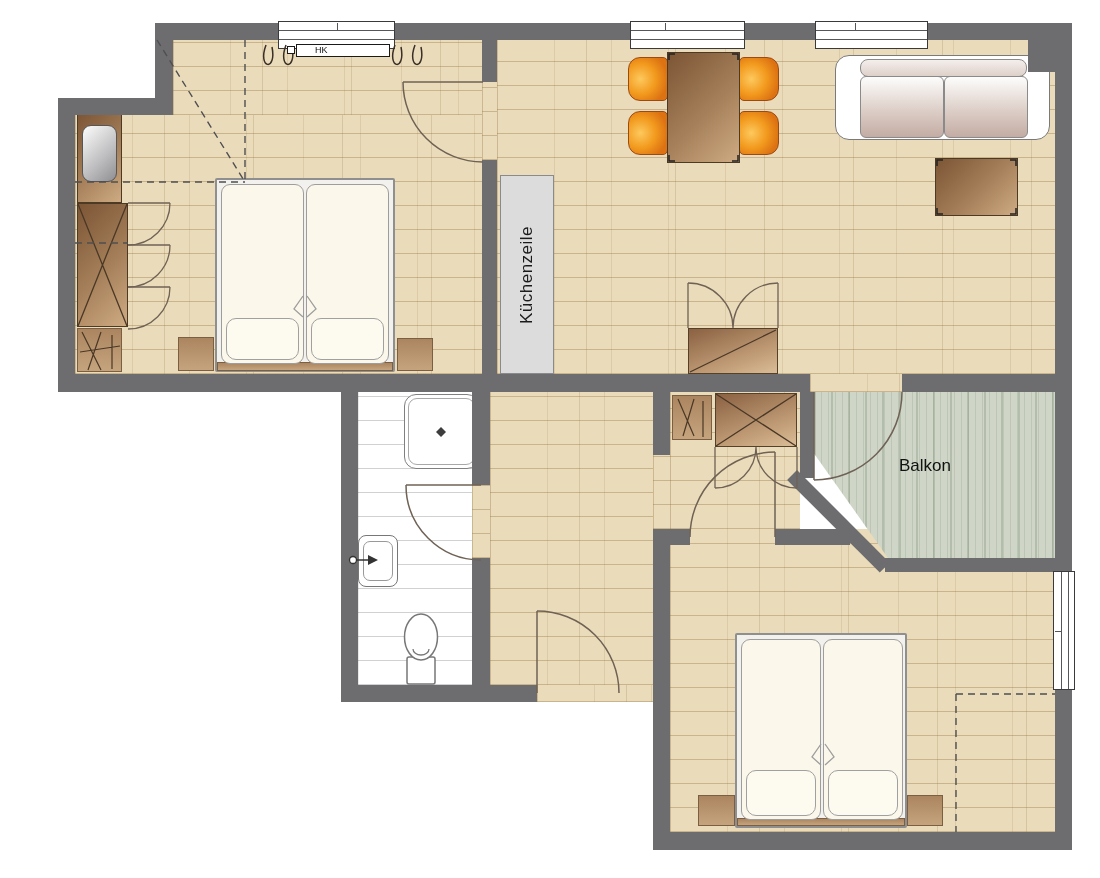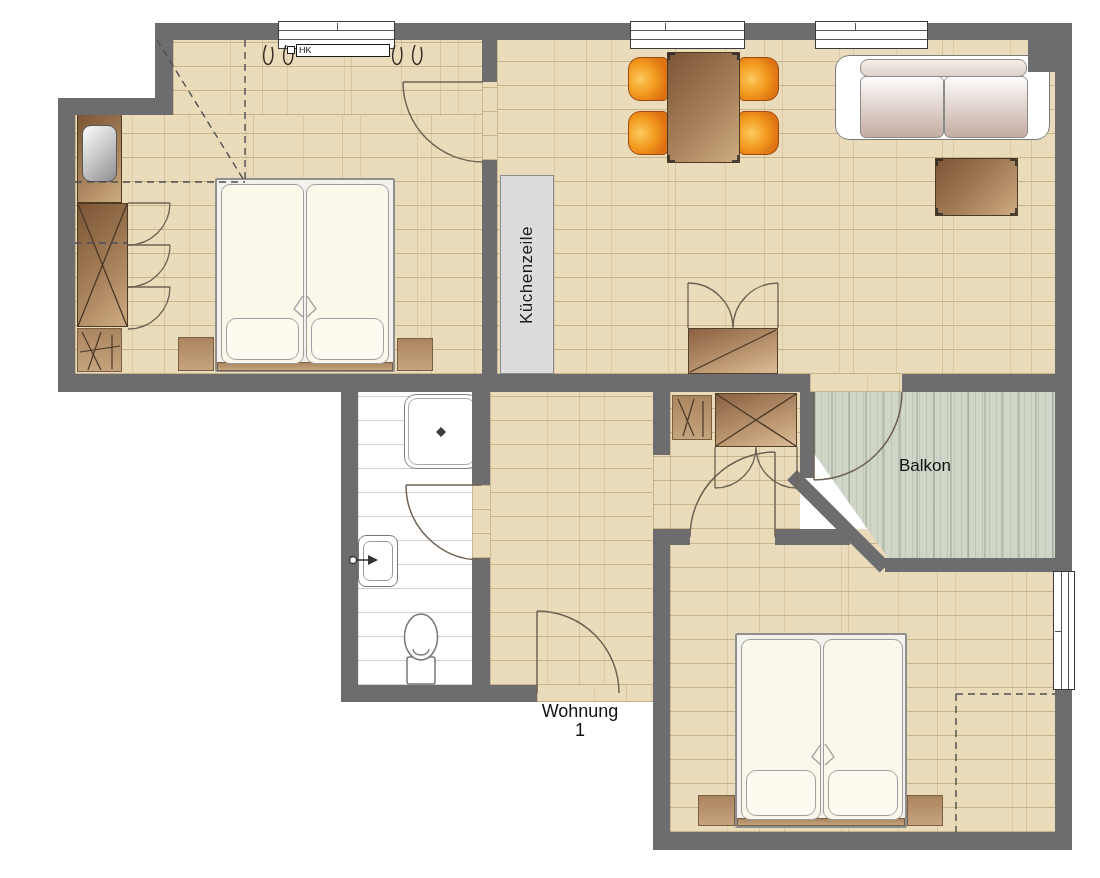--- a/index.html
+++ b/index.html
@@ -46,21 +46,21 @@
   .sofaback{background:linear-gradient(180deg,#f4efec,#ded0c9);border:1px solid #8a8a8a;border-radius:8px;}
   .shower{z-index:2;background:#fff;border:1.5px solid #808080;border-radius:12px;}
   .shower .inner{left:3px;top:3px;right:3px;bottom:3px;border:1px solid #a8a8a8;border-radius:9px;}
   .sink{z-index:2;background:#fff;border:1.5px solid #777;border-radius:8px;}
   .sink .inner{left:4px;top:5px;right:4px;bottom:5px;border:1.5px solid #999;border-radius:7px;}
   .mirror{background:linear-gradient(135deg,#fdfdfd 0%,#bdbdbf 60%,#8f8f93 100%);
     border:1.5px solid #565656;border-radius:9px;}
   .label{z-index:6;color:#111;}
   svg.overlay{left:0;top:0;z-index:5;}
   .hk-box{z-index:6;background:#fff;border:1px solid #1a1a1a;}
-  .hk-box span{position:static;font-size:9px;line-height:11px;padding-left:2px;color:#111;}
+  .hk-box span{position:static;font-size:9px;line-height:11px;padding-left:18px;color:#111;}
   .valve{z-index:6;background:#fff;border:1px solid #1a1a1a;}
 </style>
 </head>
 <body>
 
 <div id="plan" style="--wall: #6d6d70; --wood: #eadcba; --balcony: #cfd6c8; --bath: #ffffff; --kitchen: #dcdcdc;">
 
   <div class="floor-wood" style="left:173px;top:40px;width:309px;height:75px;"></div>
   <div class="floor-wood" style="left:75px;top:115px;width:407px;height:259px;"></div>
   <div class="floor-wood" style="left:497px;top:40px;width:558px;height:334px;"></div>
@@ -227,18 +227,14 @@
     <circle cx="353" cy="560" r="3.5" fill="#fff" stroke="#333" stroke-width="1.3"></circle>
     <path d="M356,560 h14" stroke="#333" stroke-width="1.5" fill="none"></path>
     <path d="M368,555 l10,5 -10,5 z" fill="#333" stroke="none"></path>
 
     <rect x="407" y="657" width="28" height="27" rx="2" fill="#fff" stroke="#777" stroke-width="1.5"></rect>
     <ellipse cx="421" cy="637" rx="16.5" ry="23" fill="#fff" stroke="#777" stroke-width="1.5"></ellipse>
     <path d="M413,649 a8,6 0 0 0 16,0" stroke="#777" stroke-width="1.3" fill="none"></path>
   </svg>
 
   <div class="label" style="left:880px;top:456px;width:90px;text-align:center;font-size:17px;">Balkon</div>
-  <div class="label" style="left:520px;top:702px;width:120px;text-align:center;font-size:18px;line-height:19px;">
-    <span style="position:static;display:block;">Wohnung</span>
-    <span style="position:static;display:block;">1</span>
-  </div>
 
 </div>
 
 </body></html>

